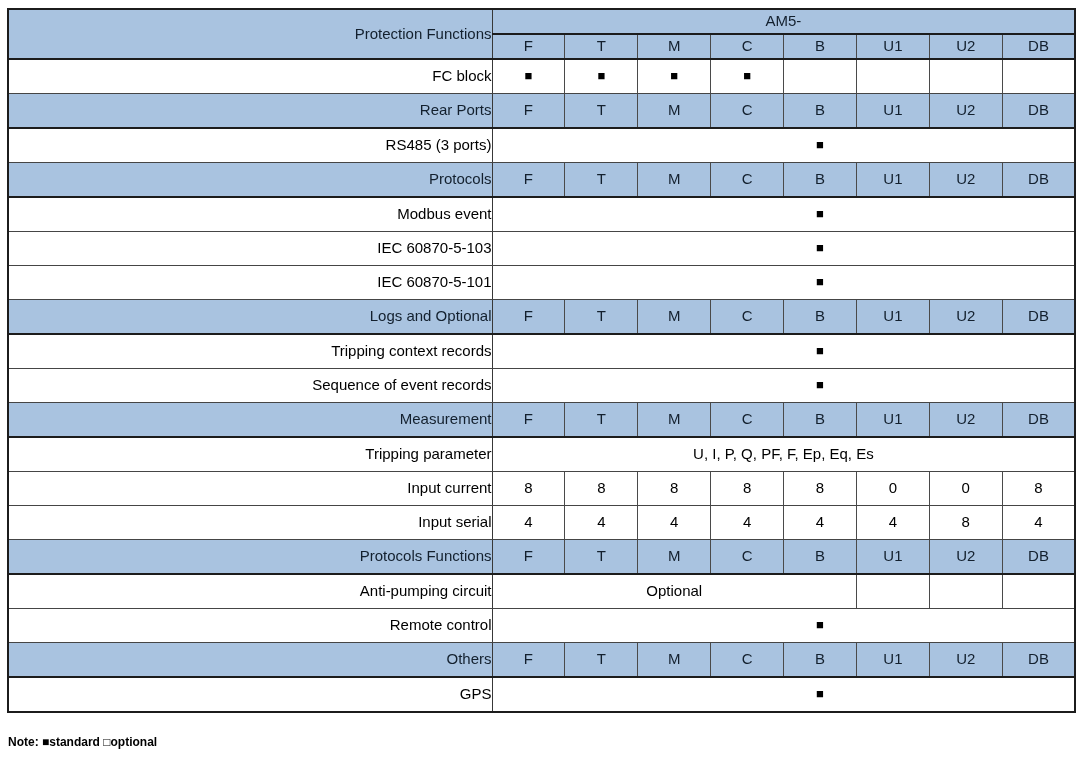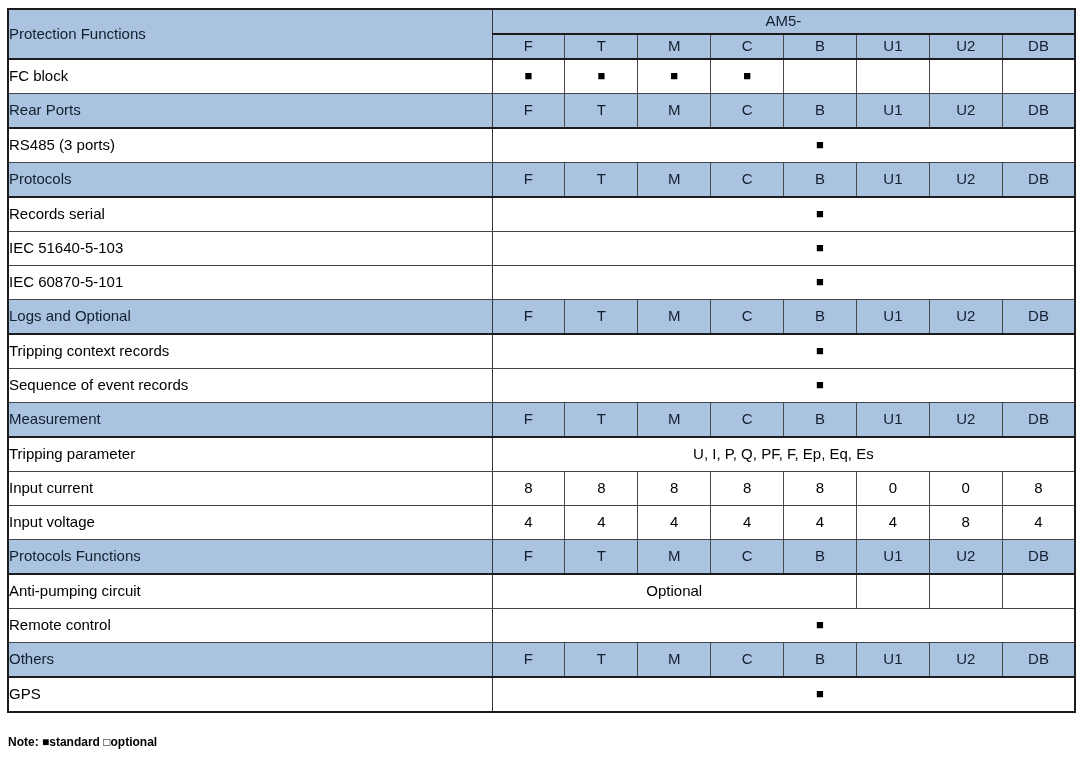--- a/index.html
+++ b/index.html
@@ -45,21 +45,21 @@
   }
   tr.section td, tr.hrow2 td, tr.hrow1 td {
     border-bottom: 2px solid #1c1c1c;
   }
   tr.section td { border-top: 1px solid #6f6f6f; margin-left: 44px; }
 
   
   td.v { border-left: 1px solid #4a4a4a; }
   td.label-cell { border-right: 1px solid #383838; }
 
-  td.label-cell { text-align: left; }
+  td.label-cell { text-align: right; }
 
   .marker-cell { font-size: 13px; }
 
   tr.plain td { background: #ffffff; }
 
   .note {
     margin: 22px 0 0 8px;
     font-size: 12px;
     color: #000000;
     font-weight: bold;
@@ -137,32 +137,32 @@
           <td class="blue v">F</td>
           <td class="blue v">T</td>
           <td class="blue v">M</td>
           <td class="blue v">C</td>
           <td class="blue v">B</td>
           <td class="blue v">U1</td>
           <td class="blue v">U2</td>
           <td class="blue v">DB</td>
         </tr>
         <tr class="plain">
-          <td class="label-cell">Records serial</td>
-          <td class="v"></td>
-          <td></td>
-          <td></td>
-          <td></td>
-          <td class="marker-cell">■</td>
-          <td></td>
-          <td></td>
-          <td></td>
-        </tr>
-        <tr class="plain">
-          <td class="label-cell">IEC 51640-5-103</td>
+          <td class="label-cell">Modbus event</td>
+          <td class="v"></td>
+          <td></td>
+          <td></td>
+          <td></td>
+          <td class="marker-cell">■</td>
+          <td></td>
+          <td></td>
+          <td></td>
+        </tr>
+        <tr class="plain">
+          <td class="label-cell">IEC 60870-5-103</td>
           <td class="v"></td>
           <td></td>
           <td></td>
           <td></td>
           <td class="marker-cell">■</td>
           <td></td>
           <td></td>
           <td></td>
         </tr>
         <tr class="plain">
@@ -229,21 +229,21 @@
           <td class="v">8</td>
           <td class="v">8</td>
           <td class="v">8</td>
           <td class="v">8</td>
           <td class="v">8</td>
           <td class="v">0</td>
           <td class="v">0</td>
           <td class="v">8</td>
         </tr>
         <tr class="plain">
-          <td class="label-cell">Input voltage</td>
+          <td class="label-cell">Input serial</td>
           <td class="v">4</td>
           <td class="v">4</td>
           <td class="v">4</td>
           <td class="v">4</td>
           <td class="v">4</td>
           <td class="v">4</td>
           <td class="v">8</td>
           <td class="v">4</td>
         </tr>
         <tr class="section">

